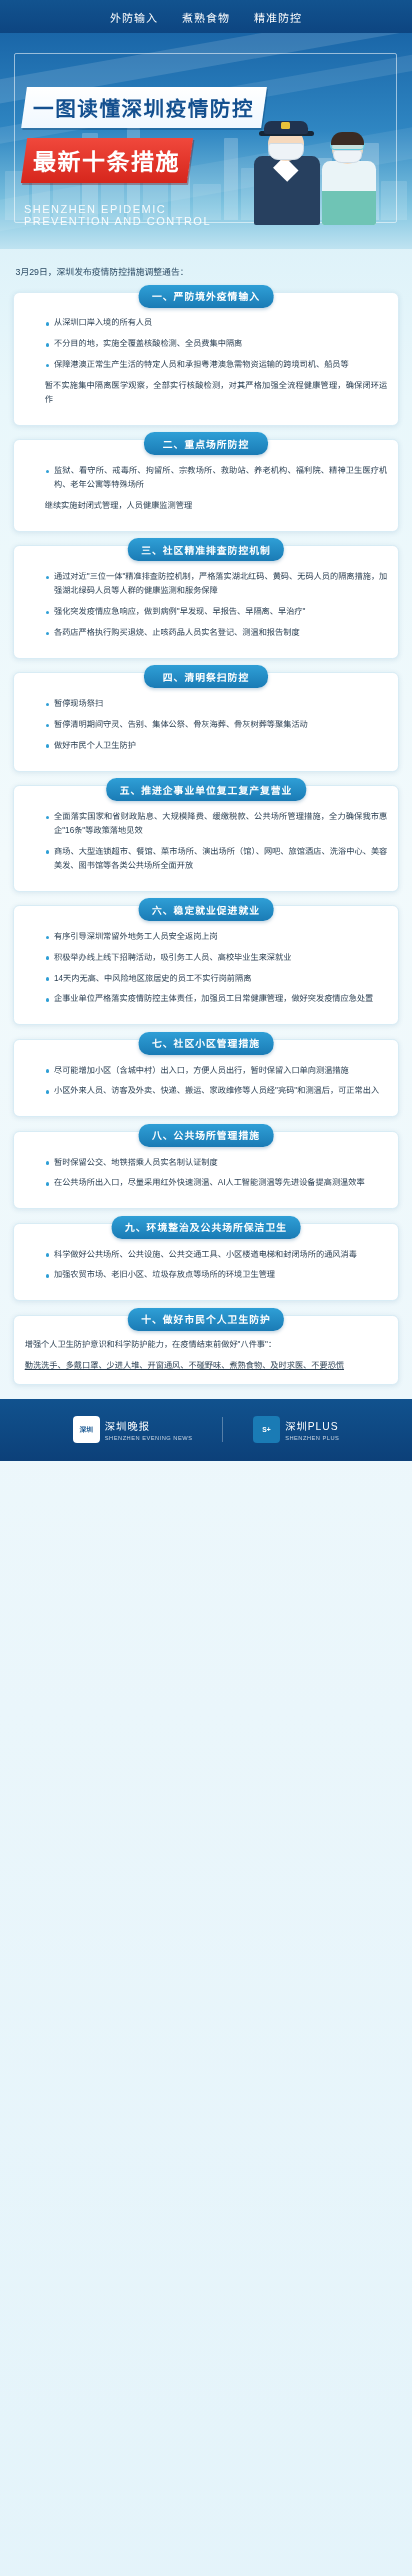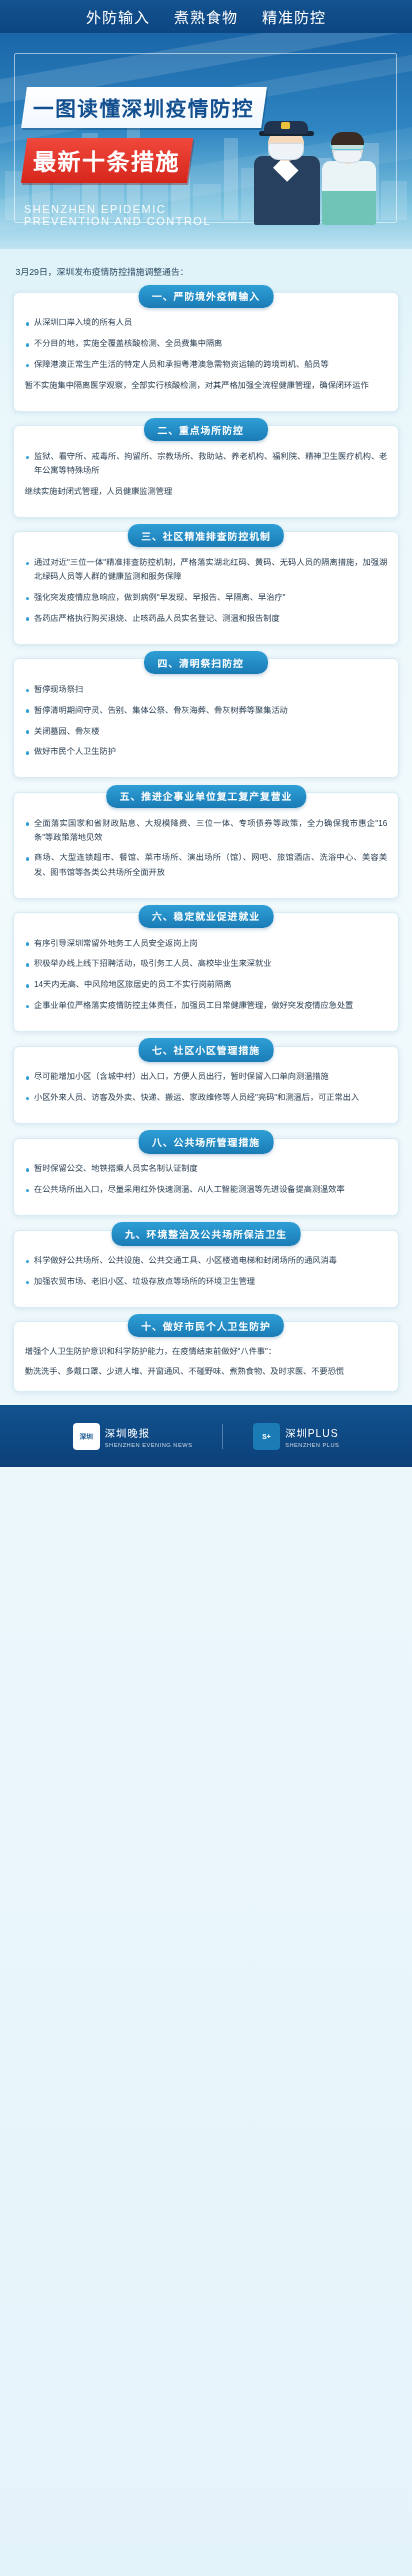--- a/index.html
+++ b/index.html
@@ -18,21 +18,21 @@
   
   .topbar {
     height: 33px;
     background: #0e4c8a;
     background: linear-gradient(180deg,#12538f 0%, #0d4581 100%);
     display: flex;
     align-items: center;
     justify-content: center;
     gap: 24px;
     color: #ffffff;
-    font-size: 15px;
+    font-size: 11px;
     letter-spacing: 1px;
     position: relative;
     z-index: 5;
   }
   .topbar span { white-space: nowrap; }
 
   
   .hero {
     position: relative;
     height: 216px;
@@ -186,31 +186,32 @@
     padding: 20.6px 10.3px 11.3px 10.3px;
     box-shadow: 0 1px 5.2px rgba(30,90,140,0.12);
     border: 0.5px solid #d8ecf5;
   }
   .card-head {
     position: absolute;
     top: -8.2px;
     left: 50%;
     transform: translateX(-50%);
     min-width: 124px;
+    text-align: center;
     background: linear-gradient(180deg,#2f9fd6 0%, #1a7bb5 100%);
     color: #ffffff;
     font-size: 9.8px;
     font-weight: bold;
     letter-spacing: 1px;
     padding: 4.6px 13.4px;
     border-radius: 10.3px;
     white-space: nowrap;
     box-shadow: 0 1.5px 3.6px rgba(20,90,140,0.28);
   }
-  .card ul { list-style: none; margin-top: 3.1px; }
+  .card ul { list-style: none; margin-top: 3.1px; margin-left: 20px; }
   .card li {
     position: relative;
     padding-left: 9.3px;
     margin-bottom: 6.7px;
     font-size: 8.2px;
     line-height: 1.72;
     color: #2a3f52;
     text-align: justify;
   }
   .card li:before {
@@ -359,29 +360,28 @@
       <li>强化突发疫情应急响应，做到病例"早发现、早报告、早隔离、早治疗"</li>
       <li>各药店严格执行购买退烧、止咳药品人员实名登记、测温和报告制度</li>
     </ul>
   </div>
 
   <div class="card">
     <div class="card-head">四、清明祭扫防控</div>
     <ul>
       <li>暂停现场祭扫</li>
       <li>暂停清明期间守灵、告别、集体公祭、骨灰海葬、骨灰树葬等聚集活动</li>
-      <li>关闭墓园、骨灰楼</li>
       <li>做好市民个人卫生防护</li>
     </ul>
   </div>
 
   <div class="card">
     <div class="card-head">五、推进企事业单位复工复产复营业</div>
     <ul>
-      <li>全面落实国家和省财政贴息、大规模降费、三位一体、专项债券等政策，全力确保我市惠企"16条"等政策落地见效</li>
+      <li>全面落实国家和省财政贴息、大规模降费、缓缴税款、公共场所管理措施，全力确保我市惠企"16条"等政策落地见效</li>
       <li>商场、大型连锁超市、餐馆、菜市场所、演出场所（馆）、网吧、旅馆酒店、洗浴中心、美容美发、图书馆等各类公共场所全面开放</li>
     </ul>
   </div>
 
   <div class="card">
     <div class="card-head">六、稳定就业促进就业</div>
     <ul>
       <li>有序引导深圳常留外地务工人员安全返岗上岗</li>
       <li>积极举办线上线下招聘活动，吸引务工人员、高校毕业生来深就业</li>
       <li>14天内无高、中风险地区旅居史的员工不实行岗前隔离</li>
@@ -409,21 +409,21 @@
     <div class="card-head">九、环境整治及公共场所保洁卫生</div>
     <ul>
       <li>科学做好公共场所、公共设施、公共交通工具、小区楼道电梯和封闭场所的通风消毒</li>
       <li>加强农贸市场、老旧小区、垃圾存放点等场所的环境卫生管理</li>
     </ul>
   </div>
 
   <div class="card">
     <div class="card-head">十、做好市民个人卫生防护</div>
     <div class="note">增强个人卫生防护意识和科学防护能力，在疫情结束前做好"八件事"：</div>
-    <div class="note" style="margin-top:6.2px;">勤洗洗手、多戴口罩、少进人堆、开窗通风、不碰野味、煮熟食物、及时求医、不要恐慌</div>
+    <div class="note" style="margin-top:6.2px;text-decoration:underline;">勤洗洗手、多戴口罩、少进人堆、开窗通风、不碰野味、煮熟食物、及时求医、不要恐慌</div>
   </div>
 
 </div>
 
 <div class="footer">
   <div class="logo-box">
     <div class="logo-mark">深圳</div>
     <div>
       <div class="logo-text-main">深圳晚报</div>
       <div class="logo-text-sub">SHENZHEN EVENING NEWS</div>

